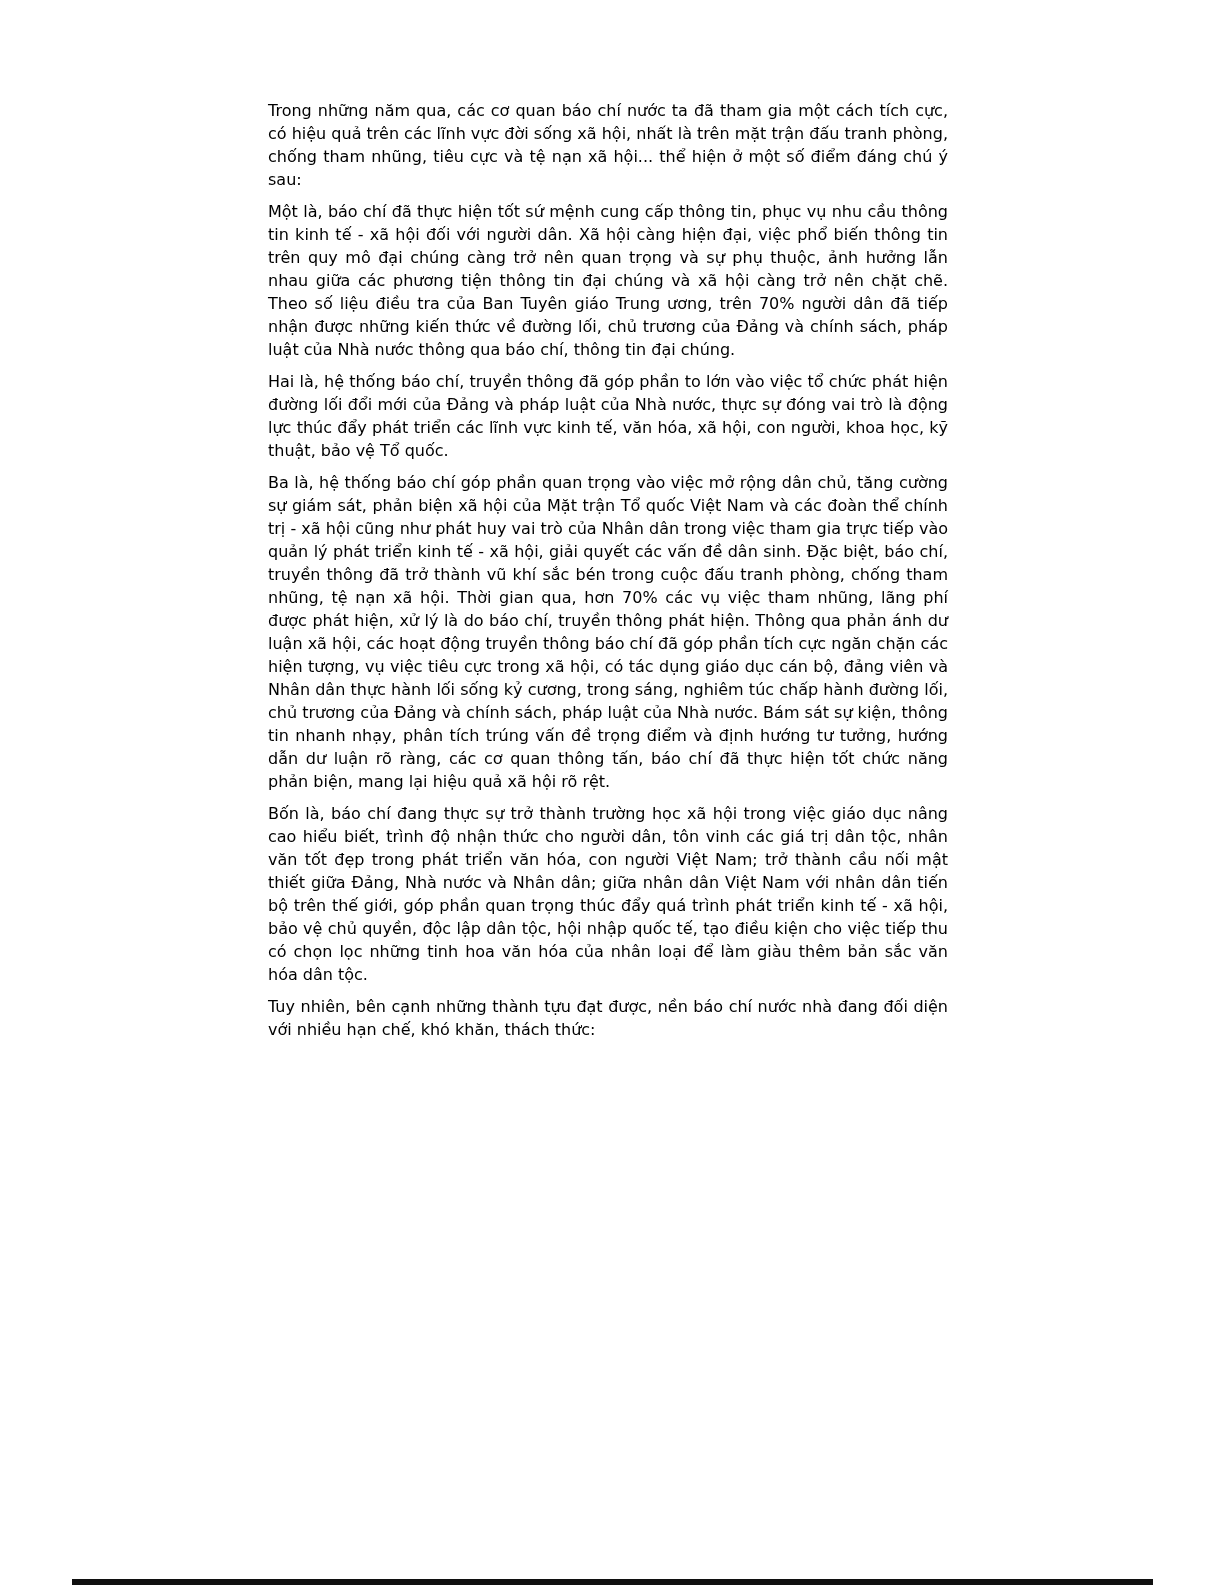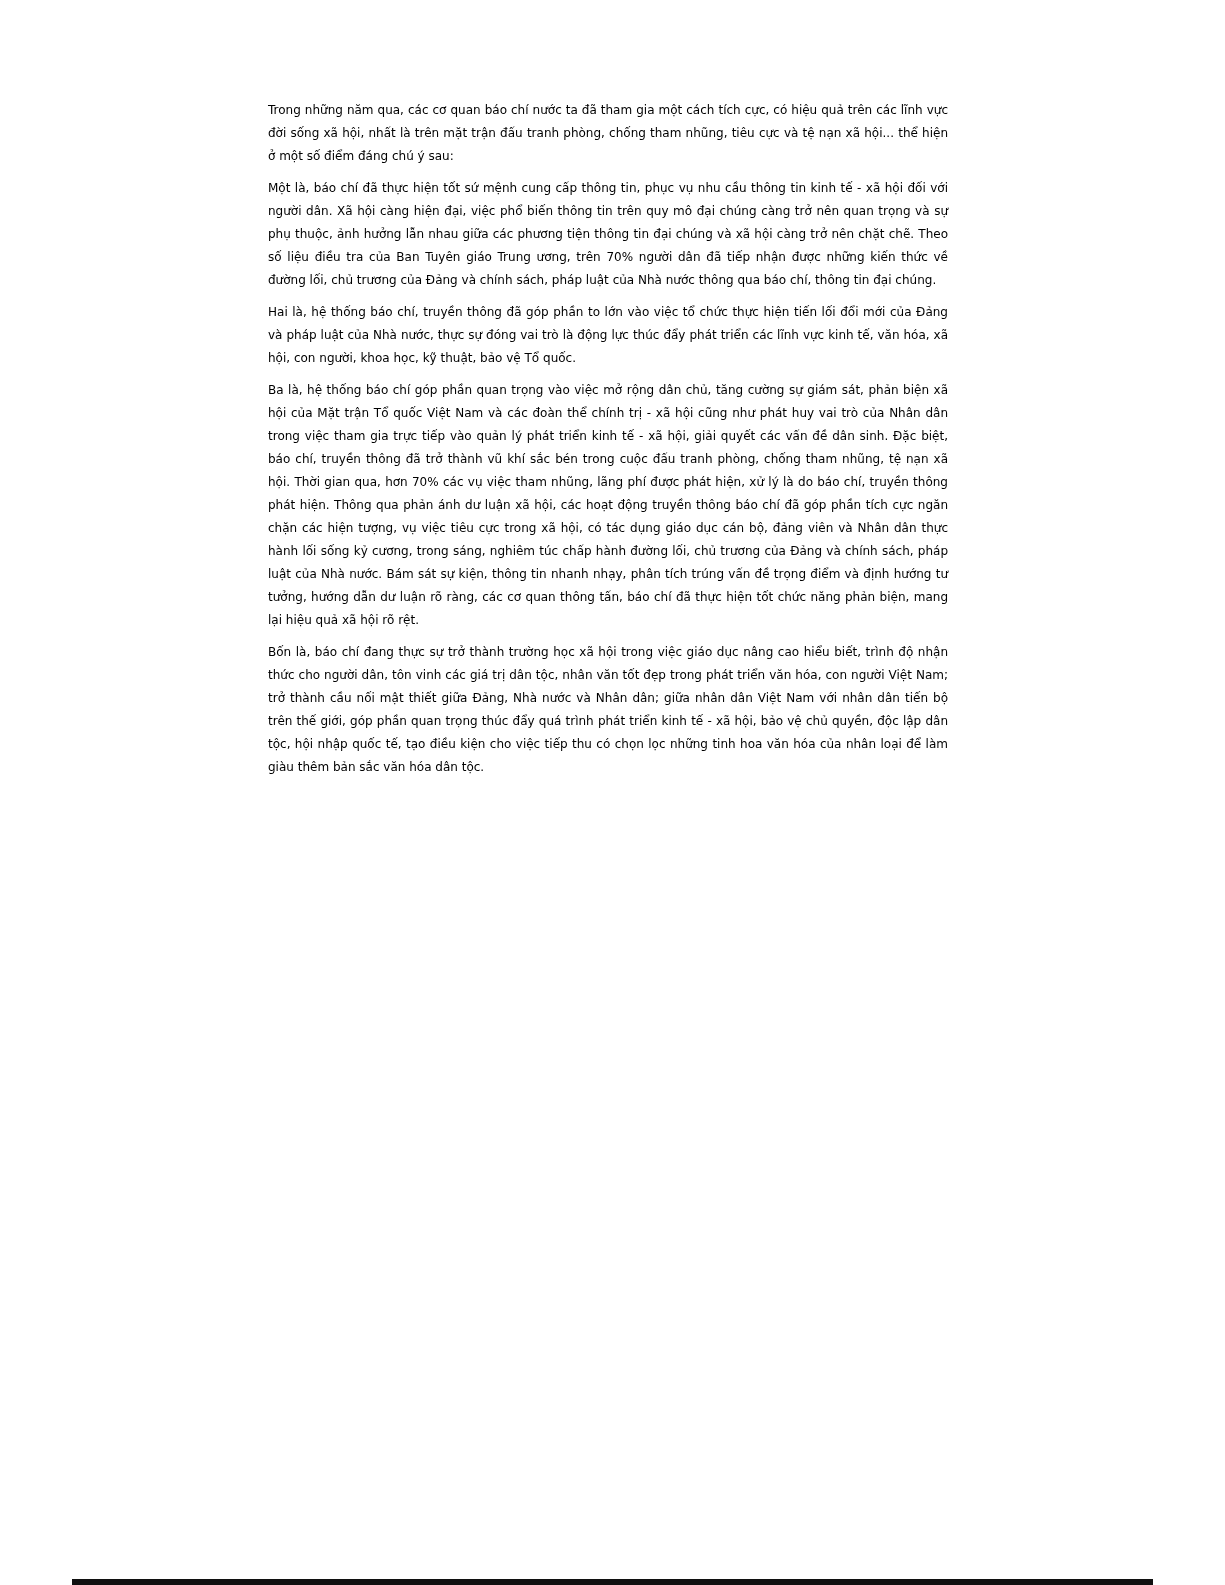--- a/index.html
+++ b/index.html
@@ -13,21 +13,21 @@
     position: relative;
     overflow: hidden;
     font-family: "DejaVu Sans", sans-serif;
     color: #000000;
   }
   .page-content {
     position: absolute;
     left: 268px;
     top: 99px;
     width: 680px;
-    font-size: 12px;
+    font-size: 16px;
     line-height: 23px;
     text-align: justify;
   }
   .page-content p {
     margin: 0 0 9px 0;
     padding: 0;
   }
   .subsection-heading {
     margin: 3px 0 9px 30px !important;
     text-align: left;
@@ -46,22 +46,23 @@
   }
 </style>
 </head>
 <body>
 
 <main class="page-content">
   <p>Trong những năm qua, các cơ quan báo chí nước ta đã tham gia một cách tích cực, có hiệu quả trên các lĩnh vực đời sống xã hội, nhất là trên mặt trận đấu tranh phòng, chống tham nhũng, tiêu cực và tệ nạn xã hội... thể hiện ở một số điểm đáng chú ý sau:</p>
 
   <p>Một là, báo chí đã thực hiện tốt sứ mệnh cung cấp thông tin, phục vụ nhu cầu thông tin kinh tế - xã hội đối với người dân. Xã hội càng hiện đại, việc phổ biến thông tin trên quy mô đại chúng càng trở nên quan trọng và sự phụ thuộc, ảnh hưởng lẫn nhau giữa các phương tiện thông tin đại chúng và xã hội càng trở nên chặt chẽ. Theo số liệu điều tra của Ban Tuyên giáo Trung ương, trên 70% người dân đã tiếp nhận được những kiến thức về đường lối, chủ trương của Đảng và chính sách, pháp luật của Nhà nước thông qua báo chí, thông tin đại chúng.</p>
 
-  <p>Hai là, hệ thống báo chí, truyền thông đã góp phần to lớn vào việc tổ chức thực hiện tiến lối đổi mới của Đảng và pháp luật của Nhà nước, thực sự đóng vai trò là động lực thúc đẩy phát triển các lĩnh vực kinh tế, văn hóa, xã hội, con người, khoa học, kỹ thuật, bảo vệ Tổ quốc.</p>
+  <p>Hai là, hệ thống báo chí, truyền thông đã góp phần to lớn vào việc tổ chức phát hiện đường lối đổi mới của Đảng và pháp luật của Nhà nước, thực sự đóng vai trò là động lực thúc đẩy phát triển các lĩnh vực kinh tế, văn hóa, xã hội, con người, khoa học, kỹ thuật, bảo vệ Tổ quốc.</p>
 
   <p>Ba là, hệ thống báo chí góp phần quan trọng vào việc mở rộng dân chủ, tăng cường sự giám sát, phản biện xã hội của Mặt trận Tổ quốc Việt Nam và các đoàn thể chính trị - xã hội cũng như phát huy vai trò của Nhân dân trong việc tham gia trực tiếp vào quản lý phát triển kinh tế - xã hội, giải quyết các vấn đề dân sinh. Đặc biệt, báo chí, truyền thông đã trở thành vũ khí sắc bén trong cuộc đấu tranh phòng, chống tham nhũng, tệ nạn xã hội. Thời gian qua, hơn 70% các vụ việc tham nhũng, lãng phí được phát hiện, xử lý là do báo chí, truyền thông phát hiện. Thông qua phản ánh dư luận xã hội, các hoạt động truyền thông báo chí đã góp phần tích cực ngăn chặn các hiện tượng, vụ việc tiêu cực trong xã hội, có tác dụng giáo dục cán bộ, đảng viên và Nhân dân thực hành lối sống kỷ cương, trong sáng, nghiêm túc chấp hành đường lối, chủ trương của Đảng và chính sách, pháp luật của Nhà nước. Bám sát sự kiện, thông tin nhanh nhạy, phân tích trúng vấn đề trọng điểm và định hướng tư tưởng, hướng dẫn dư luận rõ ràng, các cơ quan thông tấn, báo chí đã thực hiện tốt chức năng phản biện, mang lại hiệu quả xã hội rõ rệt.</p>
 
   <p>Bốn là, báo chí đang thực sự trở thành trường học xã hội trong việc giáo dục nâng cao hiểu biết, trình độ nhận thức cho người dân, tôn vinh các giá trị dân tộc, nhân văn tốt đẹp trong phát triển văn hóa, con người Việt Nam; trở thành cầu nối mật thiết giữa Đảng, Nhà nước và Nhân dân; giữa nhân dân Việt Nam với nhân dân tiến bộ trên thế giới, góp phần quan trọng thúc đẩy quá trình phát triển kinh tế - xã hội, bảo vệ chủ quyền, độc lập dân tộc, hội nhập quốc tế, tạo điều kiện cho việc tiếp thu có chọn lọc những tinh hoa văn hóa của nhân loại để làm giàu thêm bản sắc văn hóa dân tộc.</p>
 
 
+  <p>Tuy nhiên, bên cạnh những thành tựu đạt được, nền báo chí nước nhà đang đối diện với nhiều hạn chế, khó khăn, thách thức:</p>
 </main>
 
 <div class="page-break-rule"></div>
 
 </body></html>

